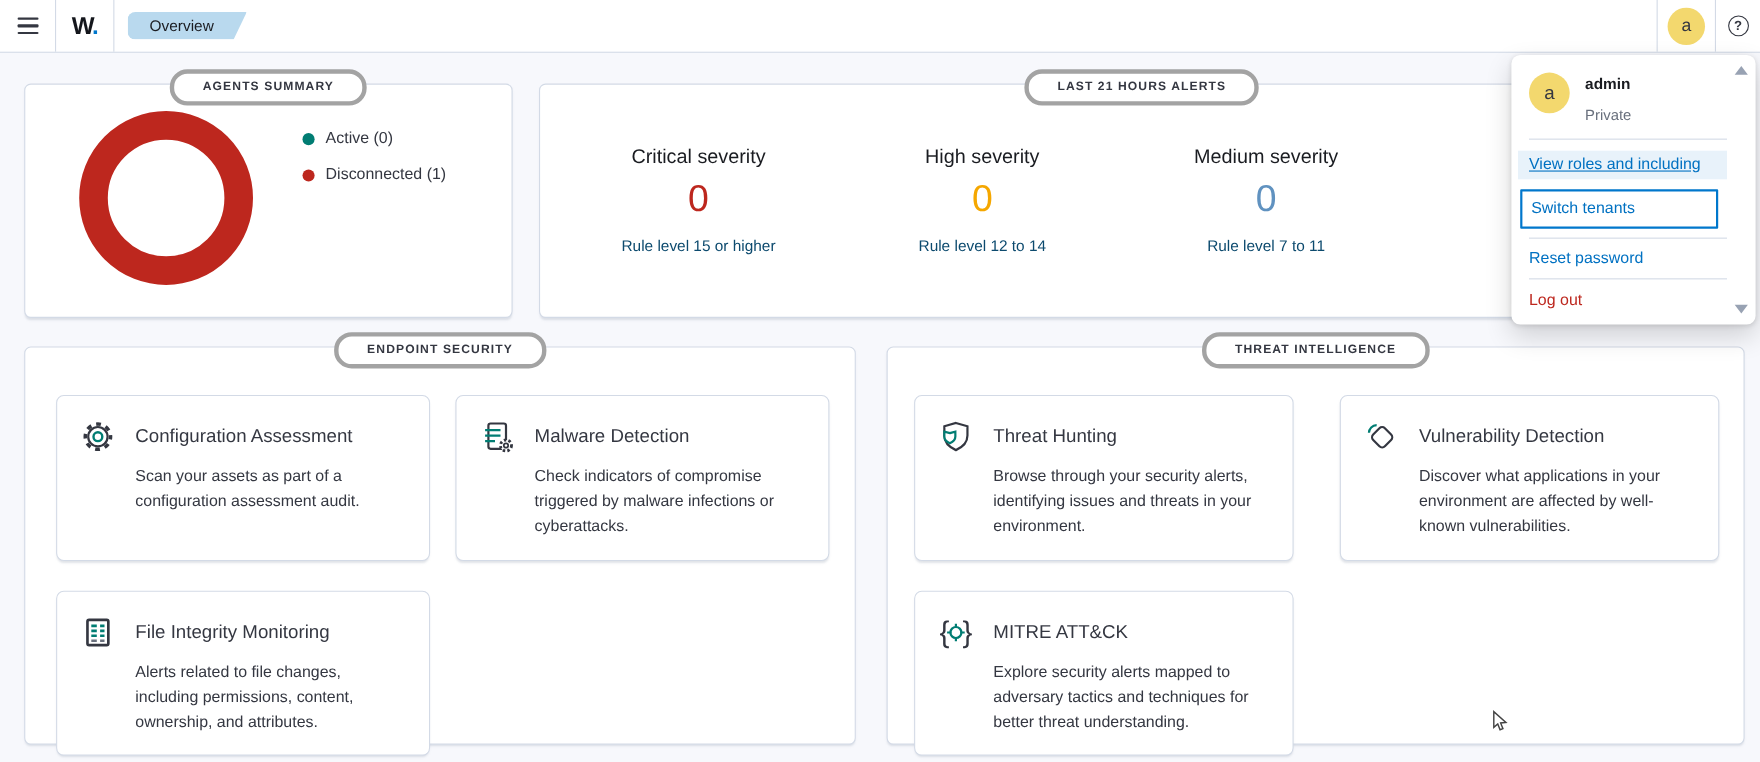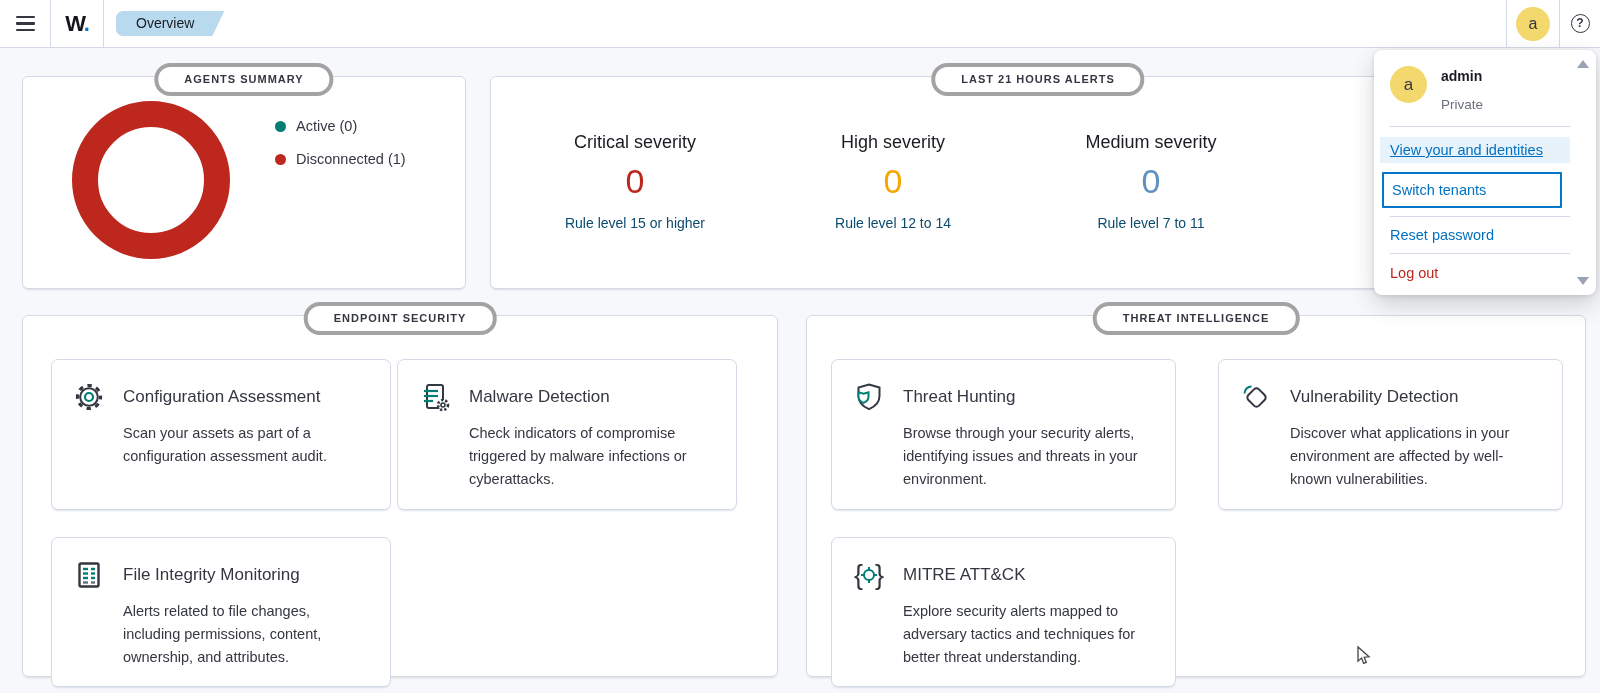--- a/index.html
+++ b/index.html
@@ -81,21 +81,21 @@
   .sev-col { width: 258px; text-align: center; }
   .sev-label { font-size: 18px; color: #1a1c21; }
   .sev-value { font-size: 34px; margin-top: 8px; line-height: 40px; cursor: pointer; }
   .sev-critical .sev-value { color: #bd271e; }
   .sev-high     .sev-value { color: #f5a700; }
   .sev-medium   .sev-value { color: #6092c0; }
   .sev-caption { font-size: 14px; color: #0c4a6e; margin-top: 14px; }
 
   
   .card-grid { position: absolute; top: 43px; display: grid; row-gap: 27px; }
-  #endpoint-panel .card-grid { left: 28px; grid-template-columns: 340px 340px; column-gap: 6px; }
+  #endpoint-panel .card-grid { left: 28px; grid-template-columns: 340px 340px; column-gap: 23px; }
   #threat-panel   .card-grid { left: 24px; grid-template-columns: 345px 345px; column-gap: 42px; }
   .mod-card {
     background: #fff; border: 1px solid #d3dae6; border-radius: 7px;
     padding: 20px 20px 18px; min-height: 133px; cursor: pointer;
     box-shadow: 0 2px 2px -1px rgba(152,162,179,.3);
   }
   .mod-head { display: flex; align-items: center; gap: 17px; }
   .mod-icon { width: 34px; height: 34px; flex: 0 0 auto; }
   .mod-title { font-size: 17px; color: #343741; }
   .mod-desc { margin: 8px 0 0 51px; font-size: 14.5px; line-height: 1.58; color: #343741; }
@@ -296,21 +296,21 @@
   <div class="um-header">
     <div class="um-avatar">a</div>
     <div>
       <div class="um-name">admin</div>
       <div class="um-tenant">Private</div>
     </div>
   </div>
   <div style="height:14px"></div>
   <div class="um-divider"></div>
   <div class="um-body">
-    <div class="um-item um-roles">View your and identities</div>
+    <div class="um-item um-roles">View roles and including</div>
     <div class="um-item um-switch">Switch tenants</div>
   </div>
   <div class="um-divider"></div>
   <div class="um-body">
     <div class="um-item um-plain">Reset password</div>
   </div>
   <div class="um-divider"></div>
   <div class="um-body">
     <div class="um-item um-danger">Log out</div>
   </div>

